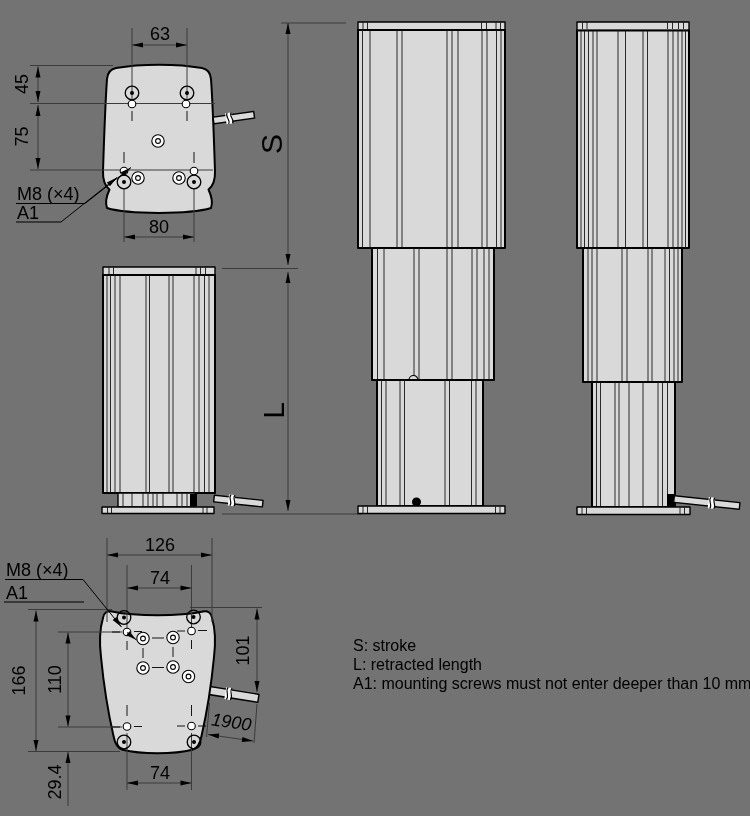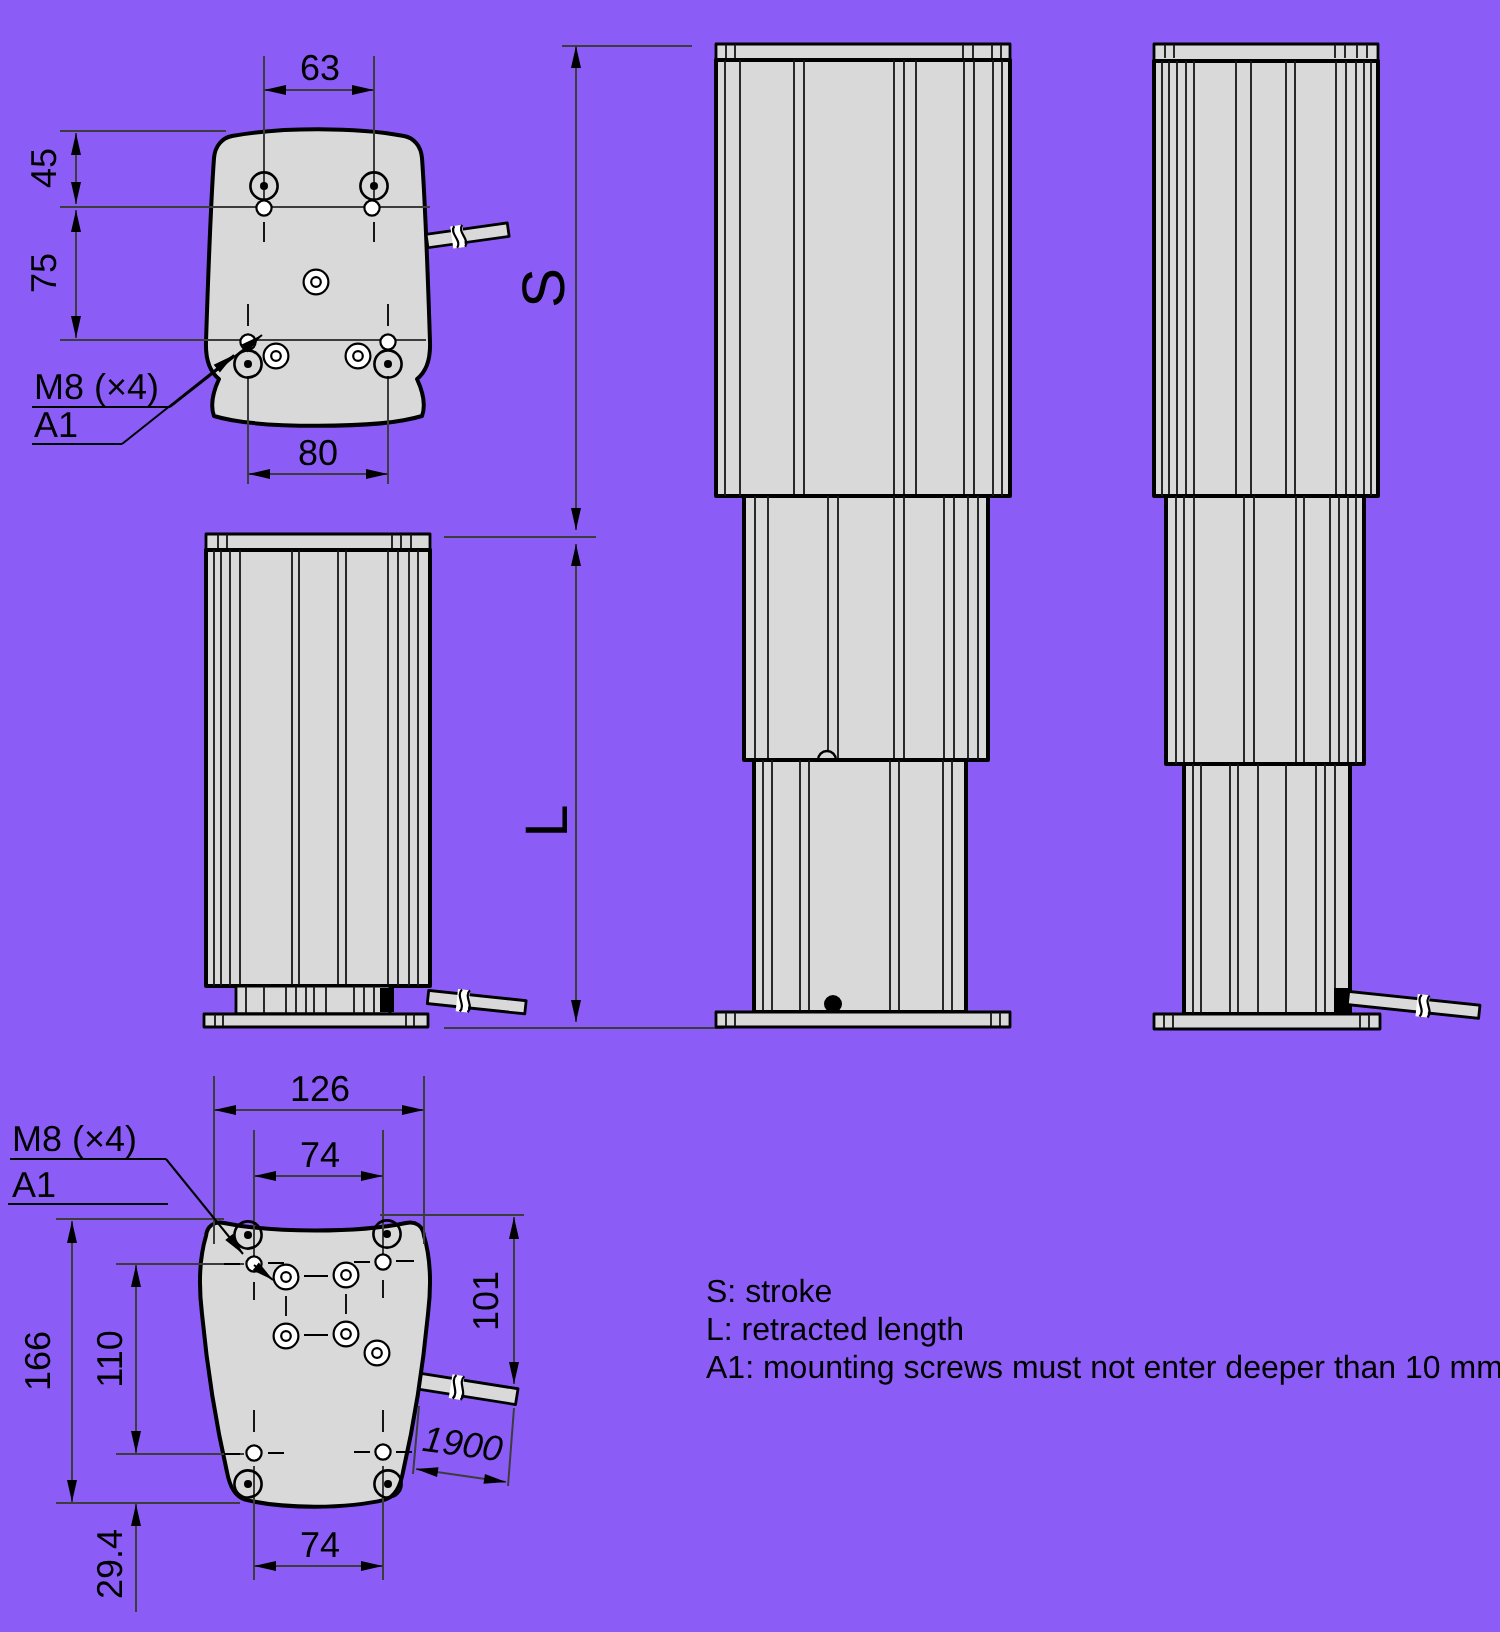--- a/index.html
+++ b/index.html
@@ -1,16 +1,16 @@
 <!DOCTYPE html>
 <html style="--part-fill: #d9d9d9; --outline: #000000; --dim-line: #3c3c3c;"><head>
 <meta charset="utf-8">
 <style>
   html,body{margin:0;padding:0;background:#fff;}
-  .stage{width:750px;height:816px;position:relative;background:#8b5cf6;}
+  .stage{width:750px;height:816px;position:relative;background:#737373;}
   svg{display:block;}
   .part{fill:var(--part-fill,#d9d9d9);stroke:var(--outline,#000);stroke-width:2;stroke-linejoin:round;}
   .part-md{fill:var(--part-fill,#d9d9d9);stroke:var(--outline,#000);stroke-width:1.4;stroke-linejoin:round;}
   .groove{stroke:#161616;stroke-width:0.9;fill:none;}
   .cl{stroke:#000;stroke-width:0.9;fill:none;}
   .dim{stroke:var(--dim-line,#3c3c3c);stroke-width:1;fill:none;}
   .hole-big{fill:none;stroke:#000;stroke-width:1.3;}
   .hole-small{fill:#fff;stroke:#000;stroke-width:1.1;}
   .hole-in{fill:#fff;stroke:#000;stroke-width:1.1;}
   .dot{fill:#000;stroke:none;}

